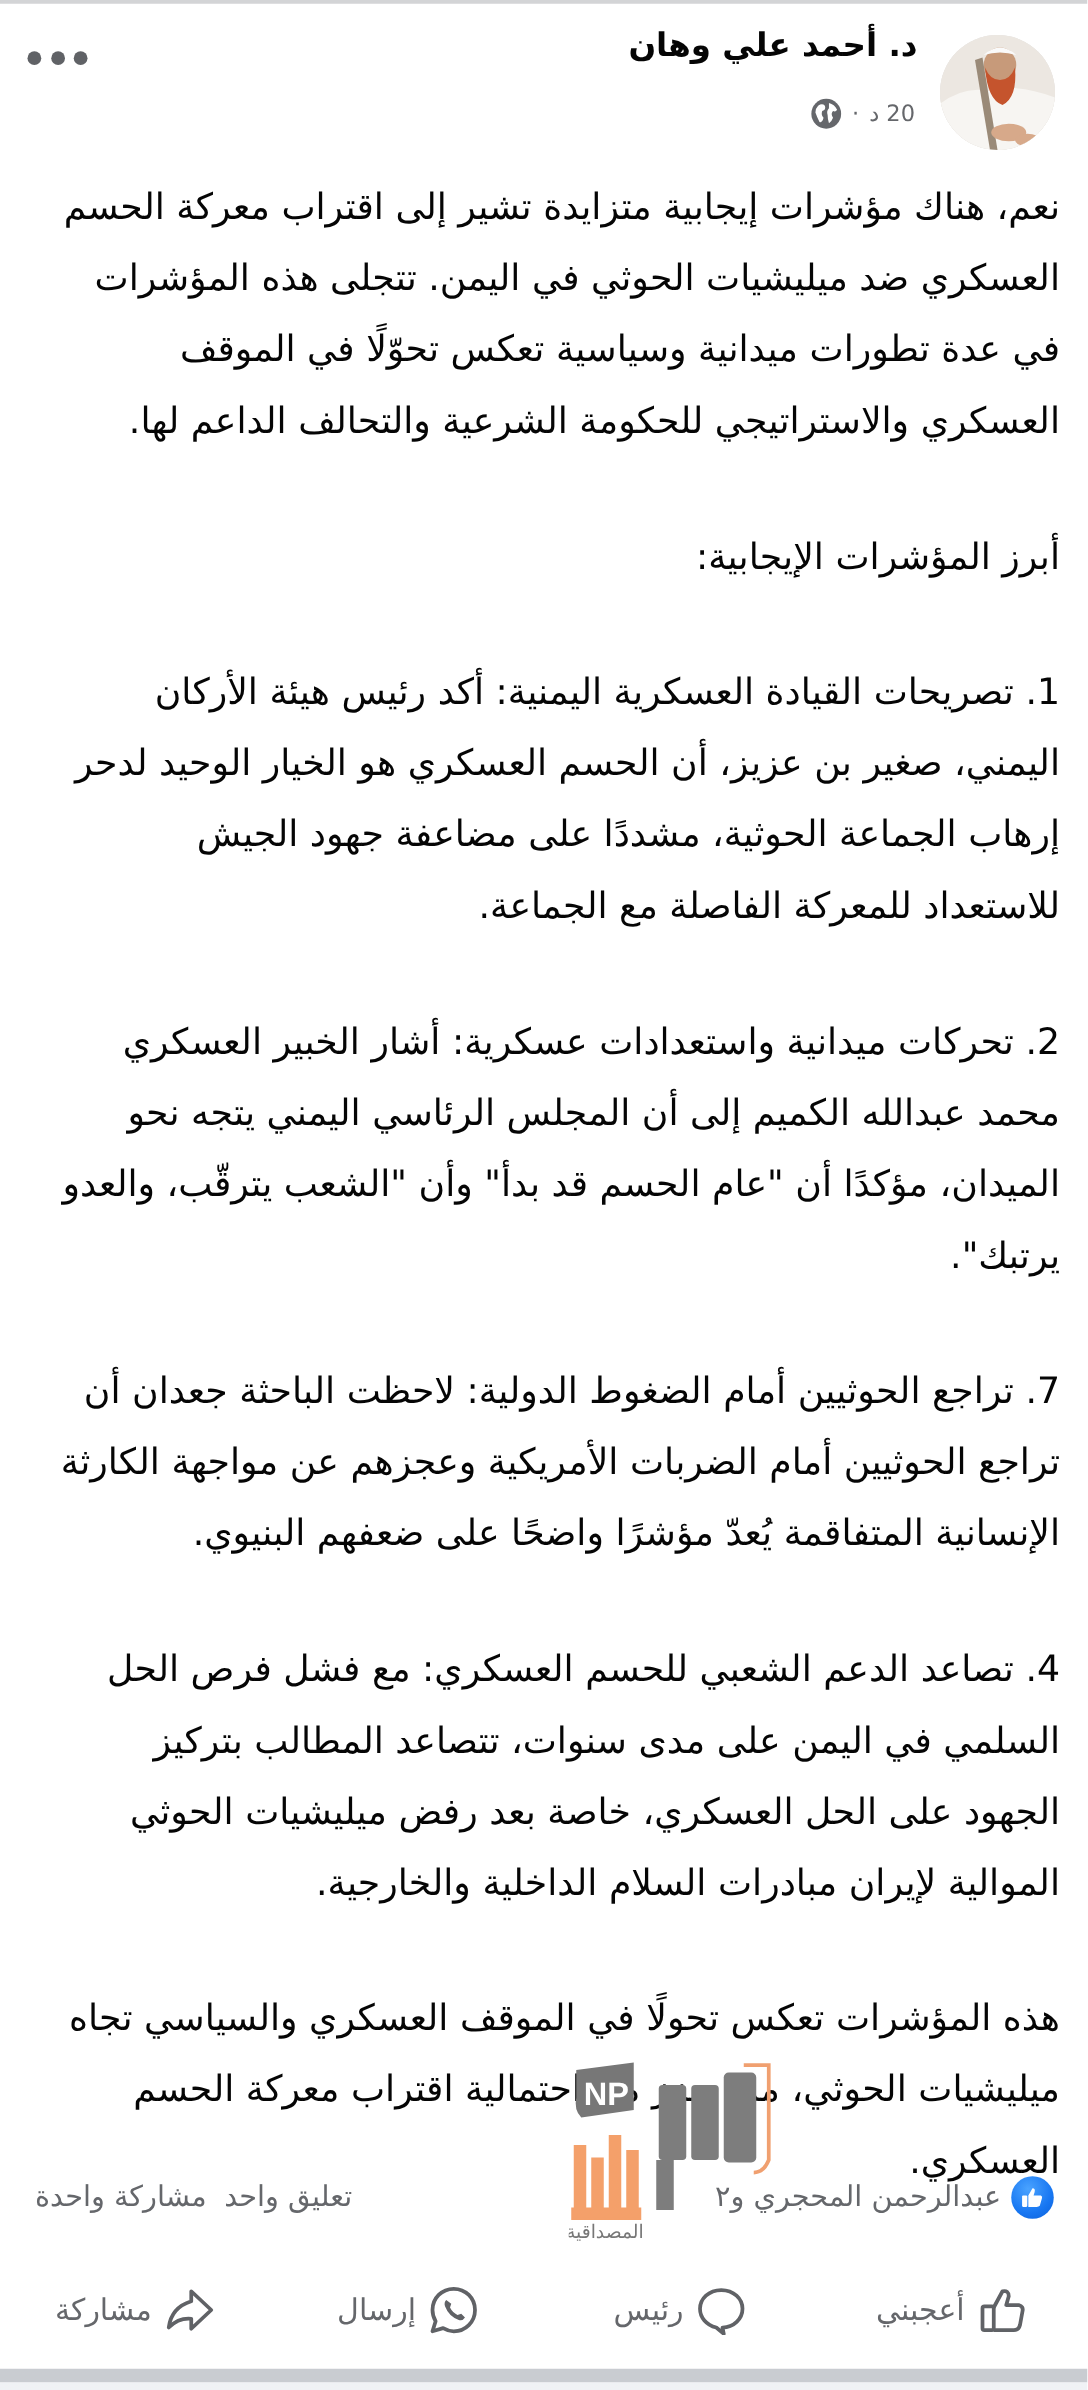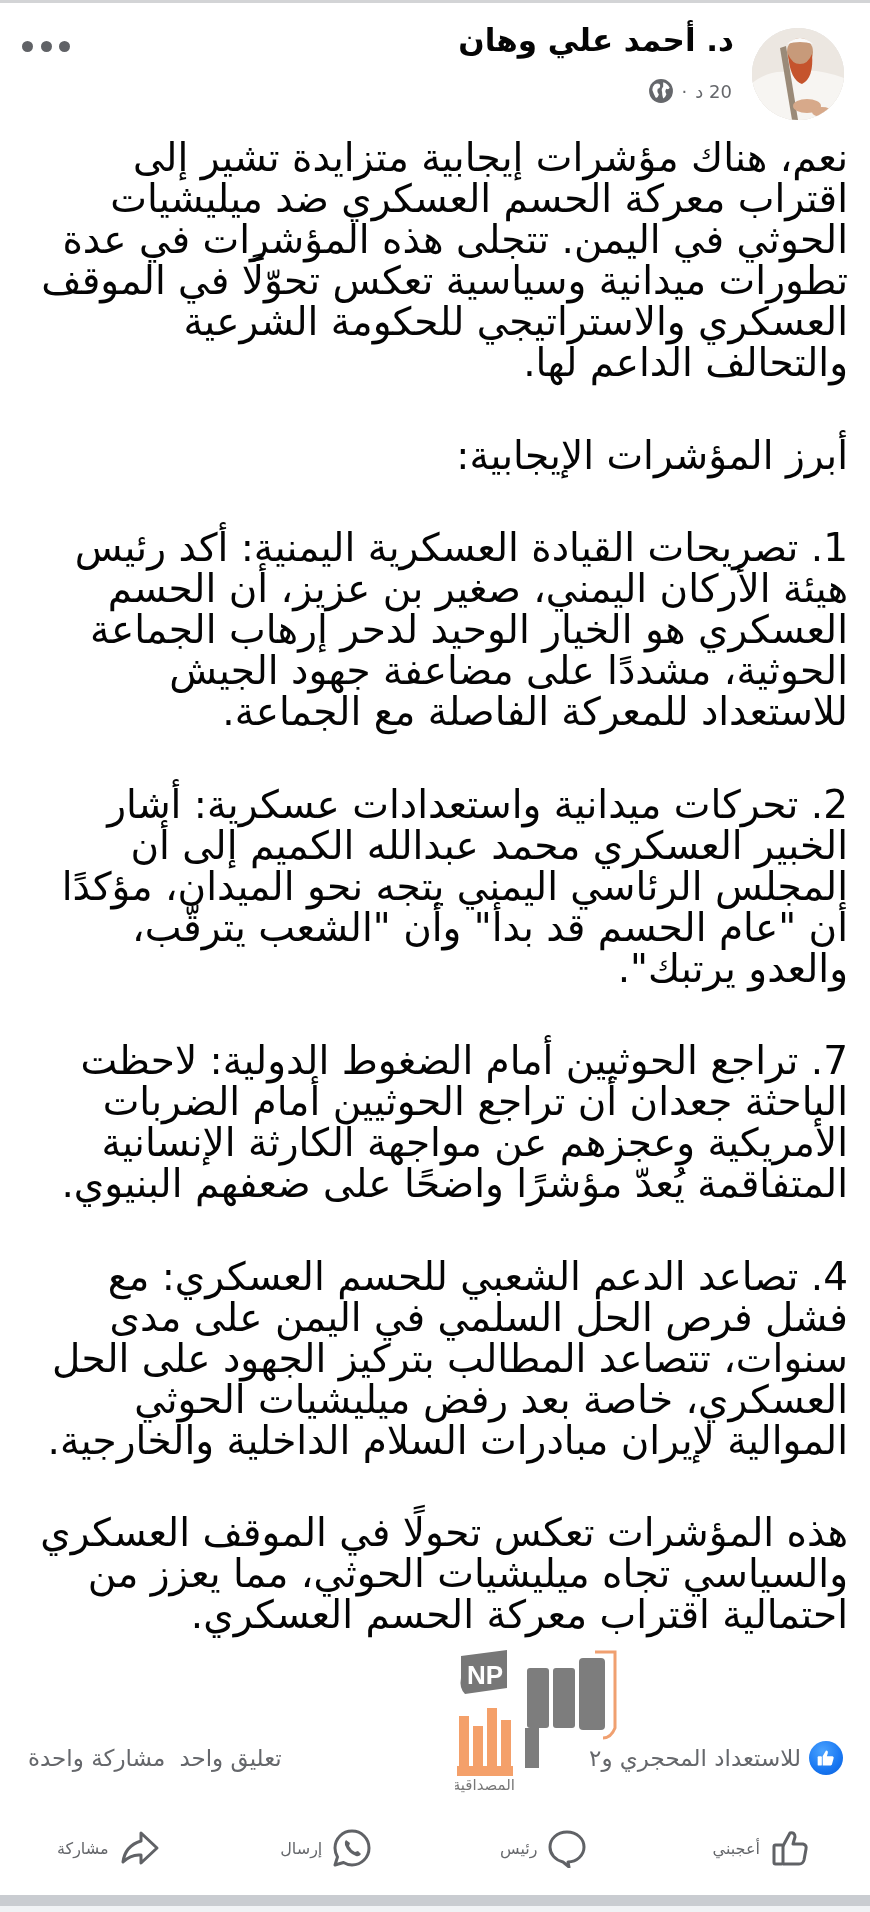--- a/index.html
+++ b/index.html
@@ -20,41 +20,41 @@
   .header { position: absolute; left: 0; top: 0; width: 870px; height: 125px; }
   .avatar {
     position: absolute; left: 752px; top: 28px; width: 92px; height: 92px;
     border-radius: 50%; overflow: hidden;
     background: radial-gradient(circle at 50% 40%, #f4f1ee 0%, #e9e4de 55%, #d6d0c9 100%);
     box-shadow: inset 0 0 0 1px #e6e6e6;
   }
   .avatar svg { display: block; }
   .author-name {
     position: absolute; right: 136px; top: 22px;
-    font-size: 31px; font-weight: bold; direction: rtl; white-space: nowrap;
+    font-size: 26px; font-weight: bold; direction: rtl; white-space: nowrap;
     color: #050505;
   }
   .meta {
     position: absolute; right: 138px; top: 78px; direction: rtl;
     display: flex; align-items: center; gap: 8px;
     color: #65676b; font-size: 18px;
   }
   .meta .globe { width: 26px; height: 26px; }
   .more-btn {
     position: absolute; left: 22px; top: 32px; width: 48px; height: 28px;
     display: flex; align-items: center; justify-content: space-between;
     cursor: pointer;
   }
   .more-btn span { width: 11px; height: 11px; border-radius: 50%; background: #606266; display: block; }
 
   
   .post-body {
     position: absolute; left: 40px; top: 137px; width: 808px;
     direction: rtl; text-align: right;
-    font-size: 39px; line-height: 41px; color: #050505;
+    font-size: 29px; line-height: 57px; color: #050505;
   }
   .post-body p { margin: 0 0 51.5px 0; }
   .post-body p:last-child { margin-bottom: 0; }
 
   
   .watermark {
     position: absolute; left: 455px; top: 1648px; width: 185px; height: 150px;
     pointer-events: none;
   }
 
@@ -79,21 +79,21 @@
   }
   .counts span { cursor: pointer; }
 
   
   .actions {
     position: absolute; left: 0; top: 1818px; width: 870px; height: 60px;
     display: flex; direction: rtl;
   }
   .action {
     flex: 1; display: flex; align-items: center; justify-content: center; gap: 10px;
-    color: #65676b; font-size: 16px; cursor: pointer;
+    color: #65676b; font-size: 24px; cursor: pointer;
   }
   .action svg { flex: none; }
 
   .bottom-strip {
     position: absolute; left: 0; top: 1895px; width: 870px; height: 11px; background: #c9ccd1;
   }
   .bottom-strip2 {
     position: absolute; left: 0; top: 1906px; width: 870px; height: 6px; background: #f0f2f5;
   }
 </style>
@@ -149,21 +149,21 @@
 </div>
 
 <div class="reactions">
   <div class="reaction-summary">
     <span class="like-badge">
       <svg width="20" height="20" viewBox="0 0 24 24">
         <rect x="2" y="10" width="5" height="11" rx="1" fill="#ffffff"></rect>
         <path d="M8 10 L12 3 Q15 3 14 7 L13 10 L20 10 Q22 11 21 13 L19 20 Q18 21 16 21 L8 21 Z" fill="#ffffff"></path>
       </svg>
     </span>
-    <span>للاستعداد المحجري و٢</span>
+    <span>عبدالرحمن المحجري و٢</span>
   </div>
   <div class="counts">
     <span>تعليق واحد</span>
     <span>مشاركة واحدة</span>
   </div>
 </div>
 
 <svg class="watermark" viewBox="0 0 185 150">
 
   <path d="M6 8 L52 2 L52 40 L10 46 Q4 40 6 30 Z" fill="#777777"></path>

